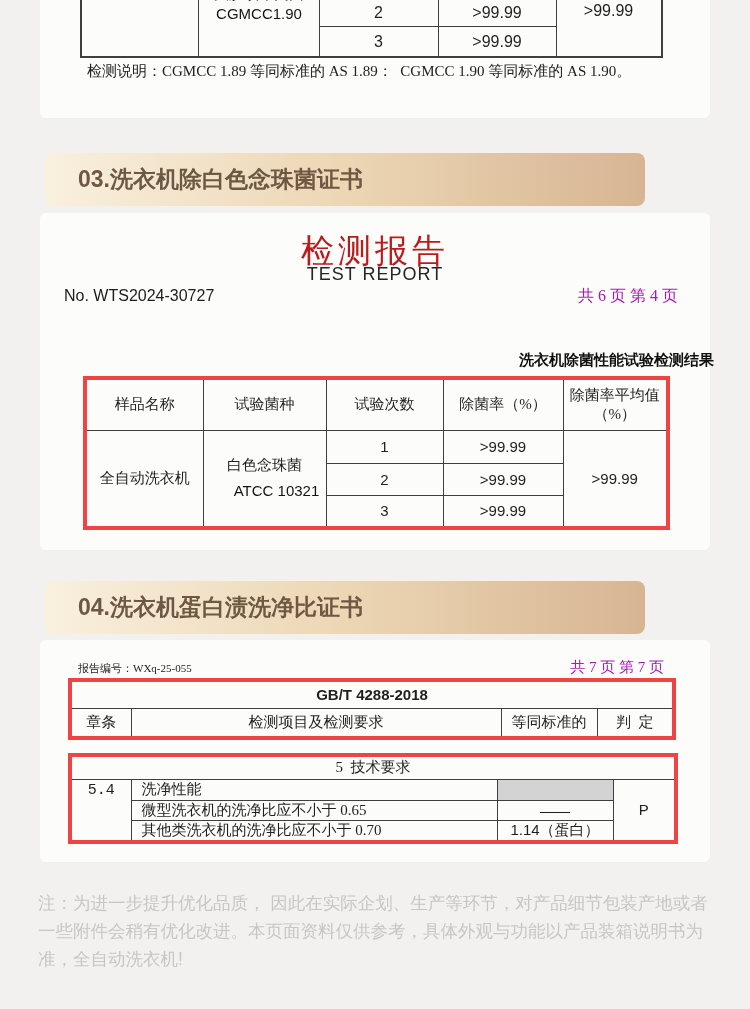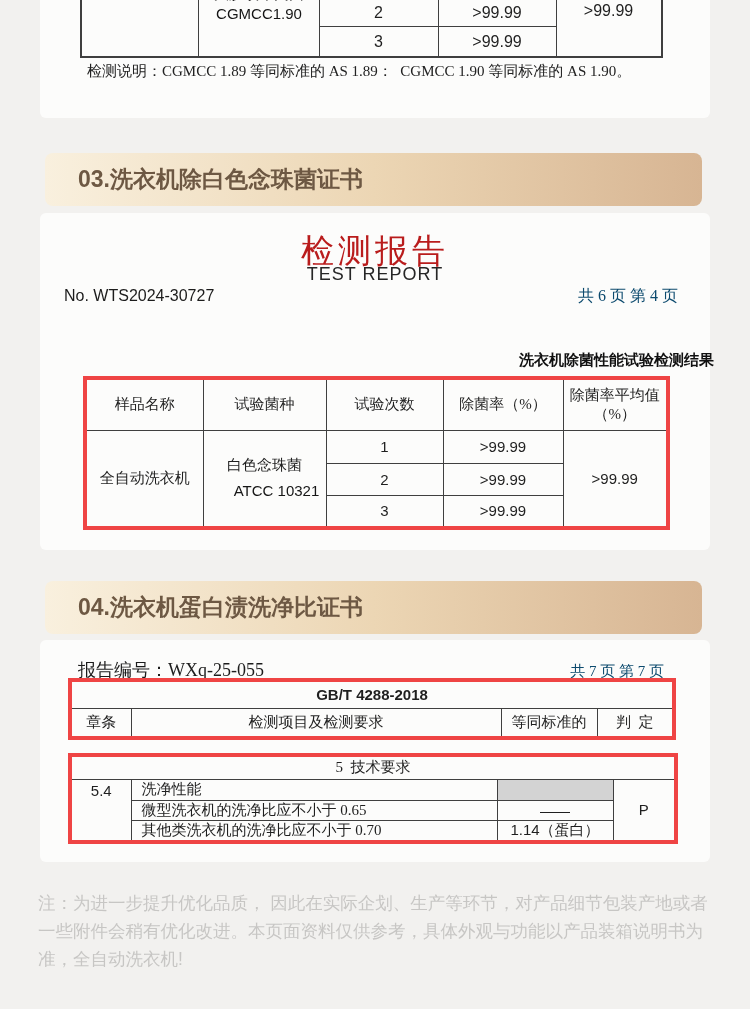--- a/index.html
+++ b/index.html
@@ -2,55 +2,55 @@
 <html><head>
 <meta charset="utf-8">
 <style>
   html,body{margin:0;padding:0;}
   body{width:750px;font-family:"Liberation Serif","DejaVu Serif",serif;}
   .page{position:relative;width:750px;height:1009px;background:#f2f1ef;overflow:hidden;}
   .card{position:absolute;left:40px;width:670px;background:#fcfcfb;}
   .card1{top:0;height:118px;border-radius:0 0 6px 6px;}
   .card2{top:213px;height:337px;border-radius:6px;}
   .card3{top:640px;height:222px;border-radius:6px;}
-  .banner{position:absolute;left:45px;width:657px;height:53px;border-radius:8px;box-sizing:border-box;
+  .banner{position:absolute;left:45px;width:600px;height:53px;border-radius:8px;box-sizing:border-box;
     background:linear-gradient(90deg,#f9f0de 0%,#ecd6b4 50%,#d7b593 100%);
     color:#6d5843;font:600 23px/53px "Liberation Sans","DejaVu Sans",sans-serif;padding-left:33px;}
   .banner3{top:153px;}
   .banner4{top:581px;}
   .line{position:absolute;background:#3f3f3f;}
   .cjk{color:#1f1f1f;font-size:15px;}
   .num{font-family:"Liberation Sans","DejaVu Sans",sans-serif;font-size:16px;color:#161616;}
   
   .tt-cell{position:absolute;text-align:center;color:#1f1f1f;}
   
   .rpt-title{position:absolute;left:40px;top:229px;width:670px;text-align:center;
     font-size:33px;letter-spacing:4px;color:#b91c1c;}
   .rpt-sub{position:absolute;left:40px;top:264px;width:670px;text-align:center;
     font-family:"Liberation Sans","DejaVu Sans",sans-serif;font-size:18px;letter-spacing:1px;color:#262626;}
   .meta-row{position:absolute;display:flex;justify-content:space-between;align-items:baseline;}
   .s3-meta{left:64px;top:286px;width:614px;}
   .s4-meta{left:78px;top:658px;width:586px;}
   .meta-no{font-family:"Liberation Sans","DejaVu Sans",sans-serif;font-size:16px;color:#1c1c1c;}
-  .meta-no4{font-size:18px;color:#1c1c1c;text-align:center;}
-  .meta-pages{font-size:16px;color:#0c4a6e;white-space:pre;}
+  .meta-no4{font-size:11px;color:#1c1c1c;text-align:center;}
+  .meta-pages{font-size:16px;color:#a21caf;white-space:pre;}
   .tbl-title{position:absolute;left:44px;top:351px;width:670px;text-align:right;
     font-weight:700;font-size:15px;color:#111;font-family:Liberation Serif, serif;}
   
   table.rpt{position:absolute;border-collapse:collapse;table-layout:fixed;border:4px solid #ef4444;}
   table.rpt td{border:1px solid #3f3f3f;text-align:center;vertical-align:middle;padding:0;
     font-size:15px;color:#1f1f1f;overflow:hidden;}
   table.t3{left:83px;top:376px;width:583px;}
   table.tA{left:68px;top:678px;width:604px;}
   table.tB{left:68px;top:753px;width:606px;}
   .strain-line{display:block;line-height:26px;}
   .std{font-family:"Liberation Sans","DejaVu Sans",sans-serif;font-weight:700;font-size:16px;}
   .pre{white-space:pre;}
   .item{text-align:left !important;padding-left:10px !important;}
-  .clause{vertical-align:top !important;font-family:Liberation Sans, sans-serif;
+  .clause{vertical-align:top !important;font-family:Liberation Mono, monospace;
     font-size:15px;padding-top:2px !important;margin-top:36px;}
   .gray{background:#d3d3d3;}
   .dash{color:#7a7a7a;font-family:"Liberation Sans","DejaVu Sans",sans-serif;}
   .result-num{font-family:"Liberation Sans","DejaVu Sans",sans-serif;font-size:15px;}
   .verdict{font-family:"Liberation Sans","DejaVu Sans",sans-serif;font-size:16px;}
   .note-small{position:absolute;left:87px;top:62px;font-size:15px;color:#222;white-space:pre;}
   .footer-note{position:absolute;left:38px;top:889px;width:682px;font-family:"Liberation Sans","DejaVu Sans",sans-serif;
     font-size:17.5px;line-height:28px;color:#c7c6c4;white-space:pre-wrap;}
 </style>
 </head>

